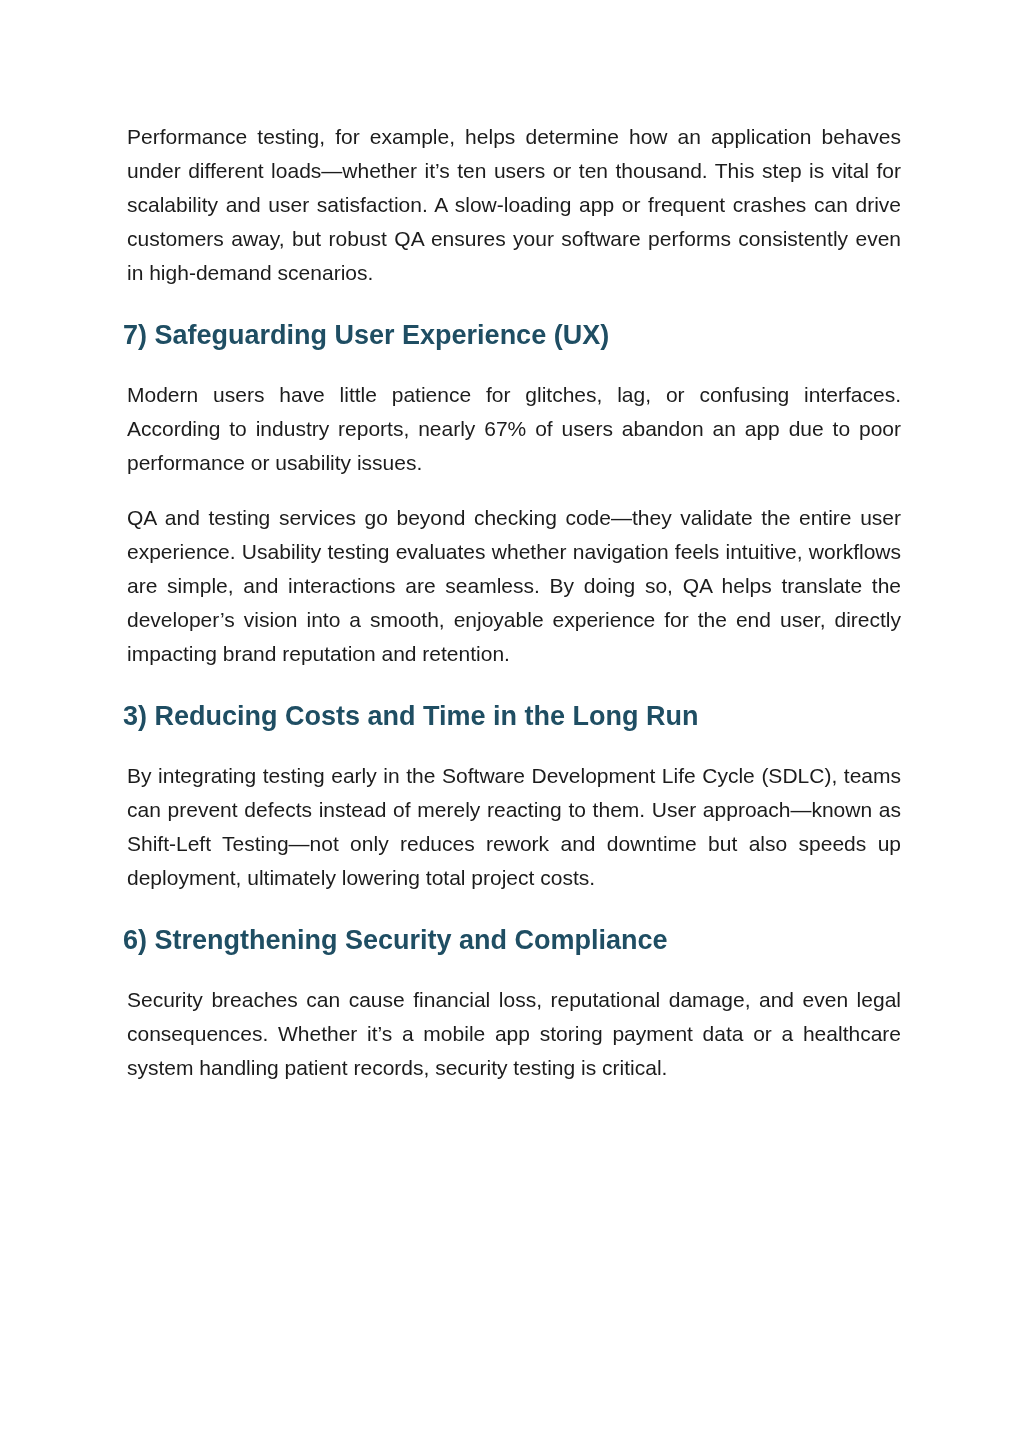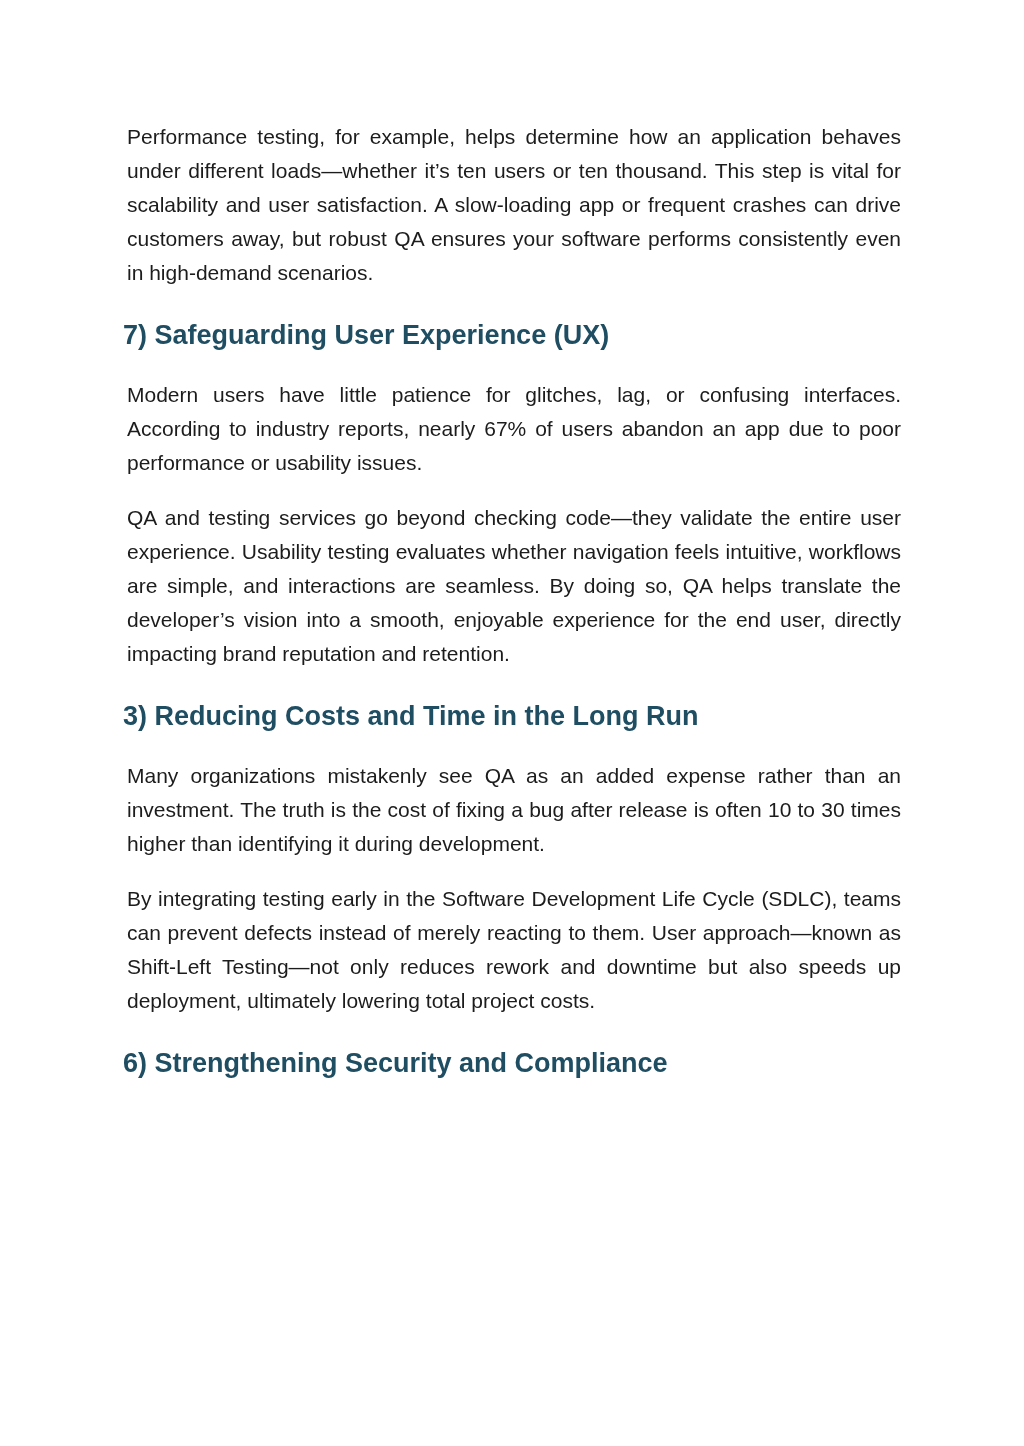--- a/index.html
+++ b/index.html
@@ -43,20 +43,20 @@
   <p class="body-text">Performance testing, for example, helps determine how an application behaves under different loads—whether it’s ten users or ten thousand. This step is vital for scalability and user satisfaction. A slow-loading app or frequent crashes can drive customers away, but robust QA ensures your software performs consistently even in high-demand scenarios.</p>
 
   <h2 class="section-heading">7) Safeguarding User Experience (UX)</h2>
 
   <p class="body-text">Modern users have little patience for glitches, lag, or confusing interfaces. According to industry reports, nearly 67% of users abandon an app due to poor performance or usability issues.</p>
 
   <p class="body-text">QA and testing services go beyond checking code—they validate the entire user experience. Usability testing evaluates whether navigation feels intuitive, workflows are simple, and interactions are seamless. By doing so, QA helps translate the developer’s vision into a smooth, enjoyable experience for the end user, directly impacting brand reputation and retention.</p>
 
   <h2 class="section-heading">3) Reducing Costs and Time in the Long Run</h2>
 
-  <p class="body-text">Many organizations mistakenly see QA as an added expense rather than an investment. The truth is the cost of fixing a bug after release is often 10 to 30 times higher than identifying it during development.</p>
 
   <p class="body-text">By integrating testing early in the Software Development Life Cycle (SDLC), teams can prevent defects instead of merely reacting to them. User approach—known as Shift-Left Testing—not only reduces rework and downtime but also speeds up deployment, ultimately lowering total project costs.</p>
 
   <h2 class="section-heading">6) Strengthening Security and Compliance</h2>
 
+  <p class="body-text">Security breaches can cause financial loss, reputational damage, and even legal consequences. Whether it’s a mobile app storing payment data or a healthcare system handling patient records, security testing is critical.</p>
 
 </div>
 
 </body></html>

